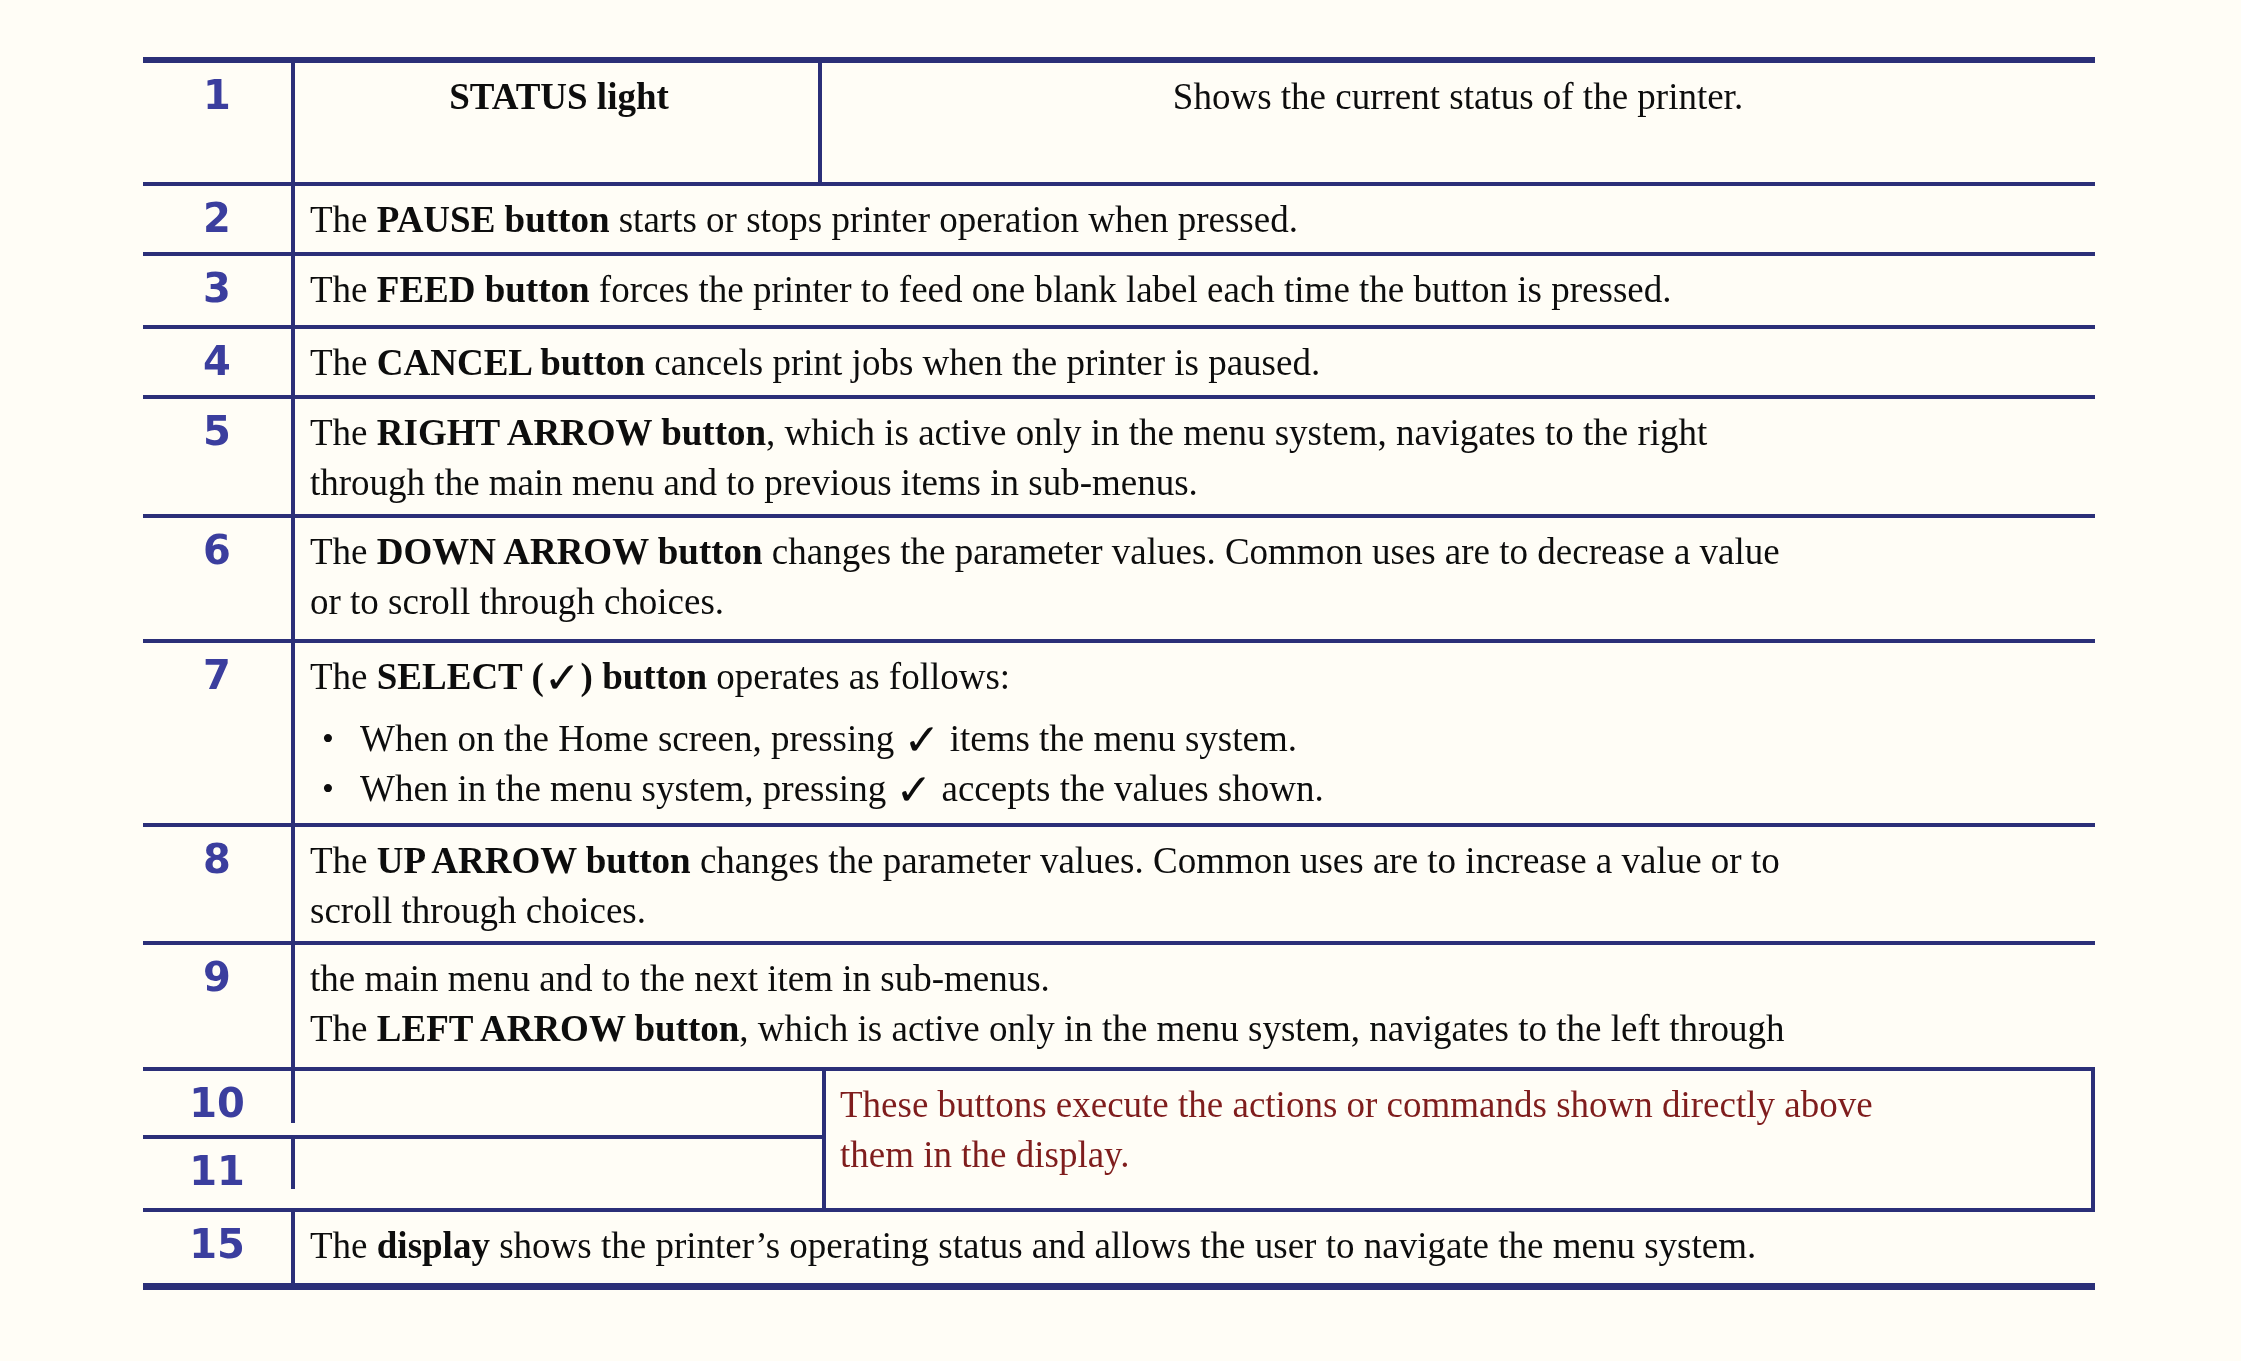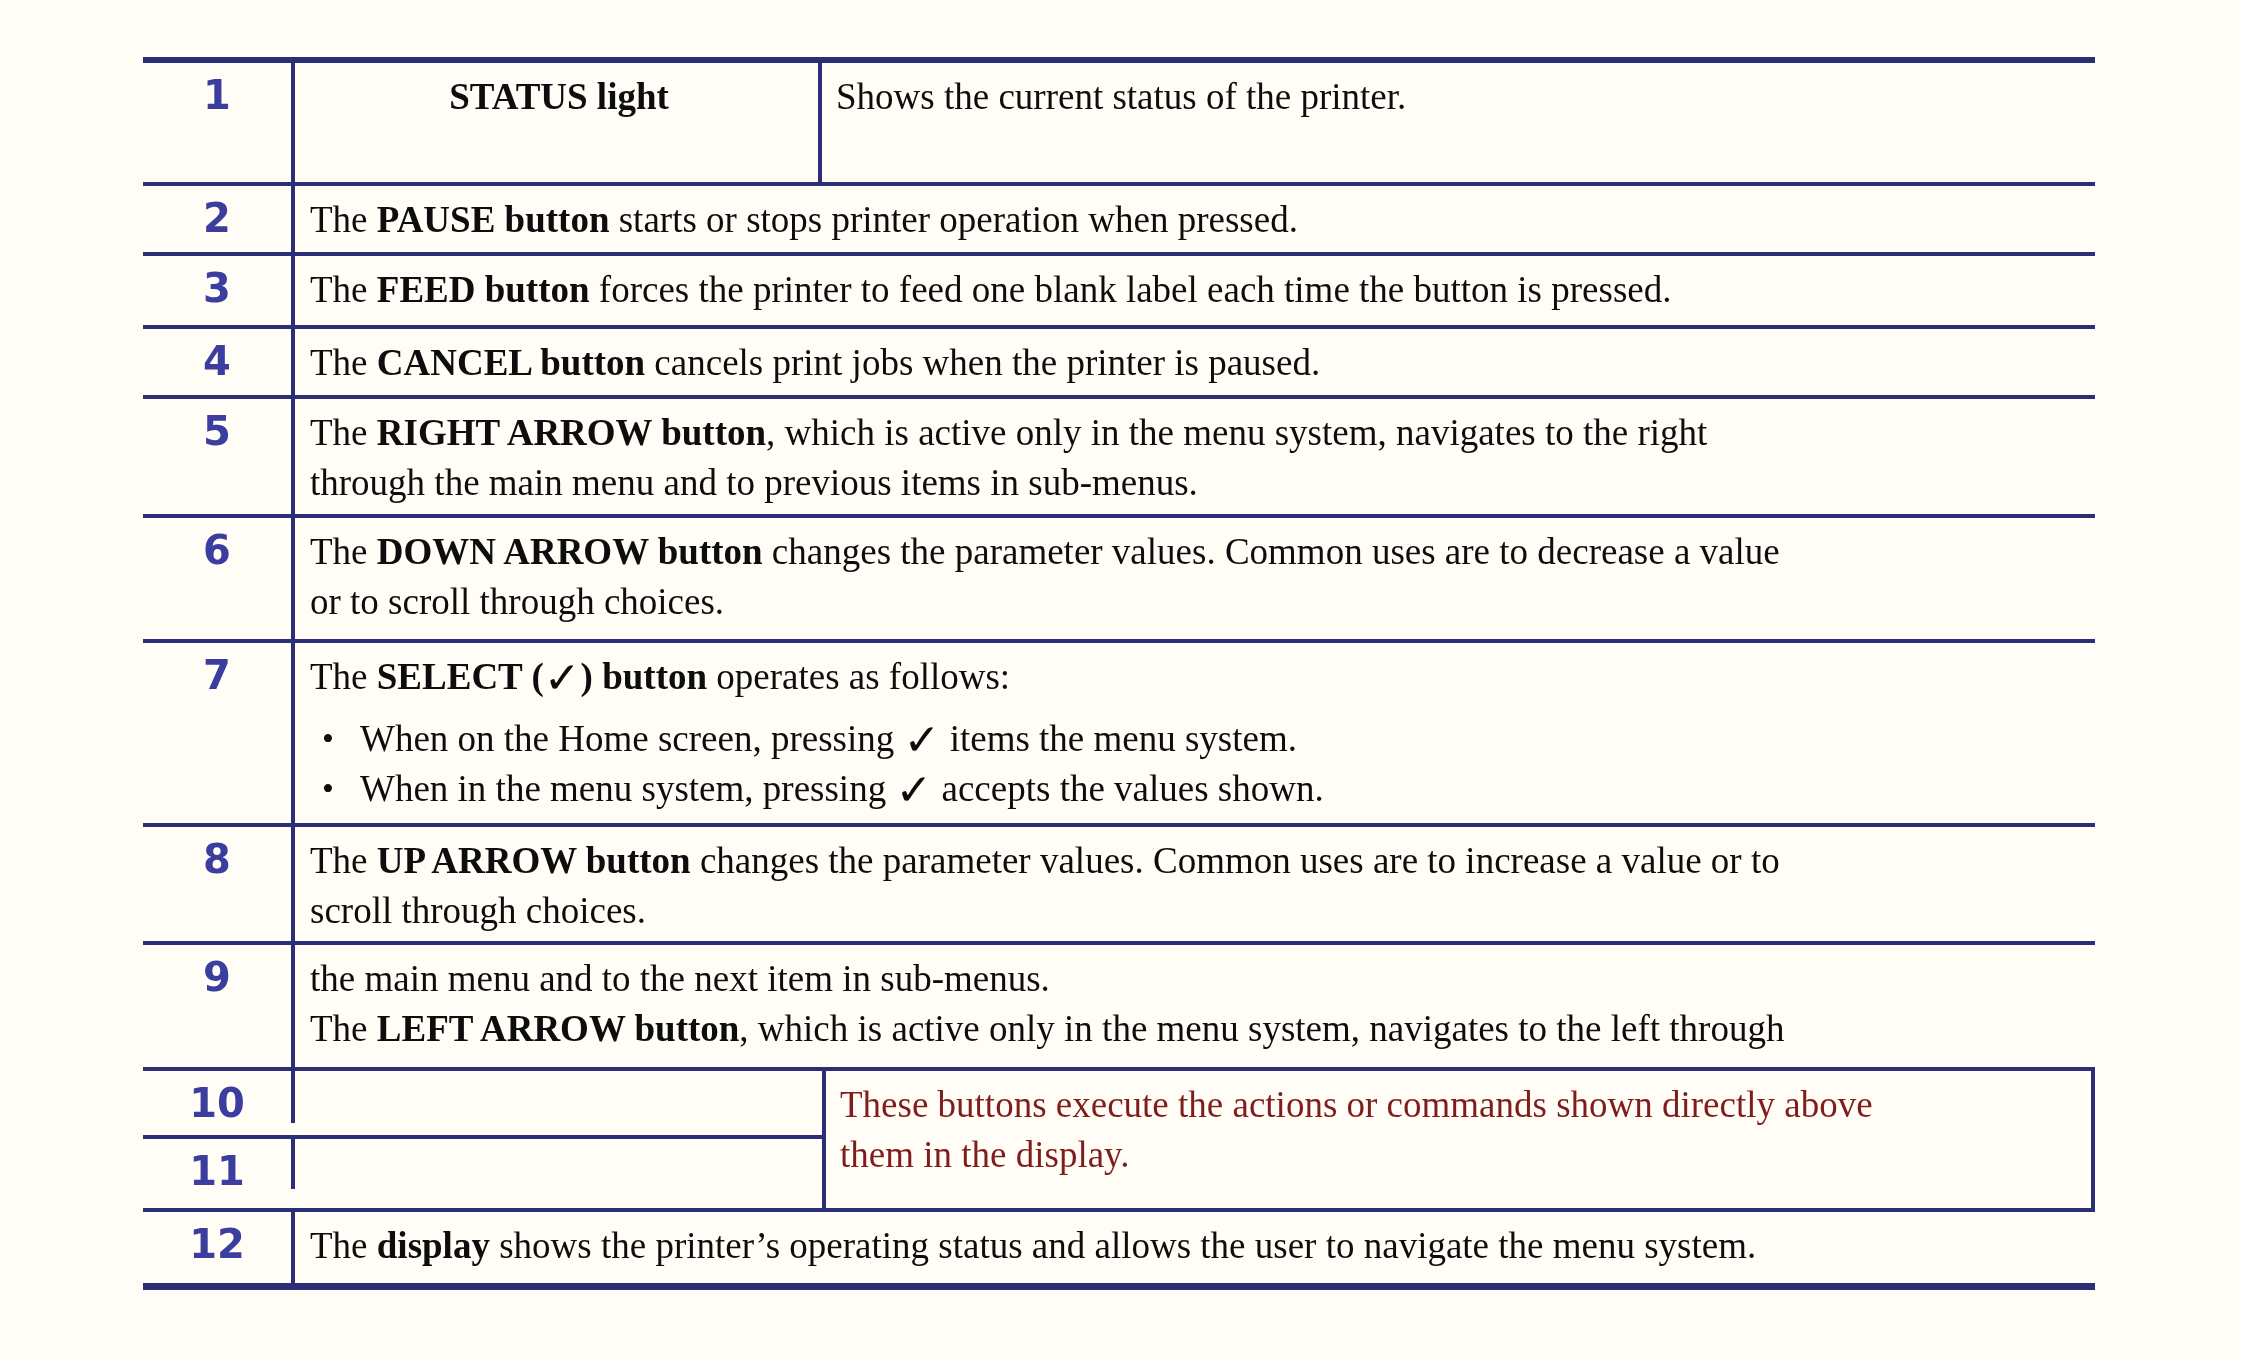--- a/index.html
+++ b/index.html
@@ -62,20 +62,21 @@
     overflow:hidden;
     text-align:center;
   }
   .cdesc{
     flex:1;
     padding:9px 15px 0 14px;
     font-size:37px;
     line-height:50px;
     color:#0d0d0d;
     overflow:hidden;
+    text-align:center;
   }
   .b{font-weight:bold;}
   .line{white-space:nowrap;}
   .rowgroup{
     display:flex;
     border-bottom:4px solid #2b2f78;
     box-sizing:border-box;
   }
   .gleft{
     width:679px;min-width:679px;
@@ -254,21 +255,21 @@
         </div>
       </div>
       <div class="gright">
         <div class="line">These buttons execute the actions or commands shown directly above</div>
         <div class="line">them in the display.</div>
       </div>
     </div>
 
     <div class="row last" style="height:71px">
       <div class="cnum">
-        <span class="num">12</span>
+        <span class="num">15</span>
       </div>
       <div class="cbody">
         <div class="line"><span>The </span><span class="b">display</span><span> shows the printer’s operating status and allows the user to navigate the menu system.</span></div>
       </div>
     </div>
 
   </div>
 
   <div class="footer">Adl</div>
 </div>

